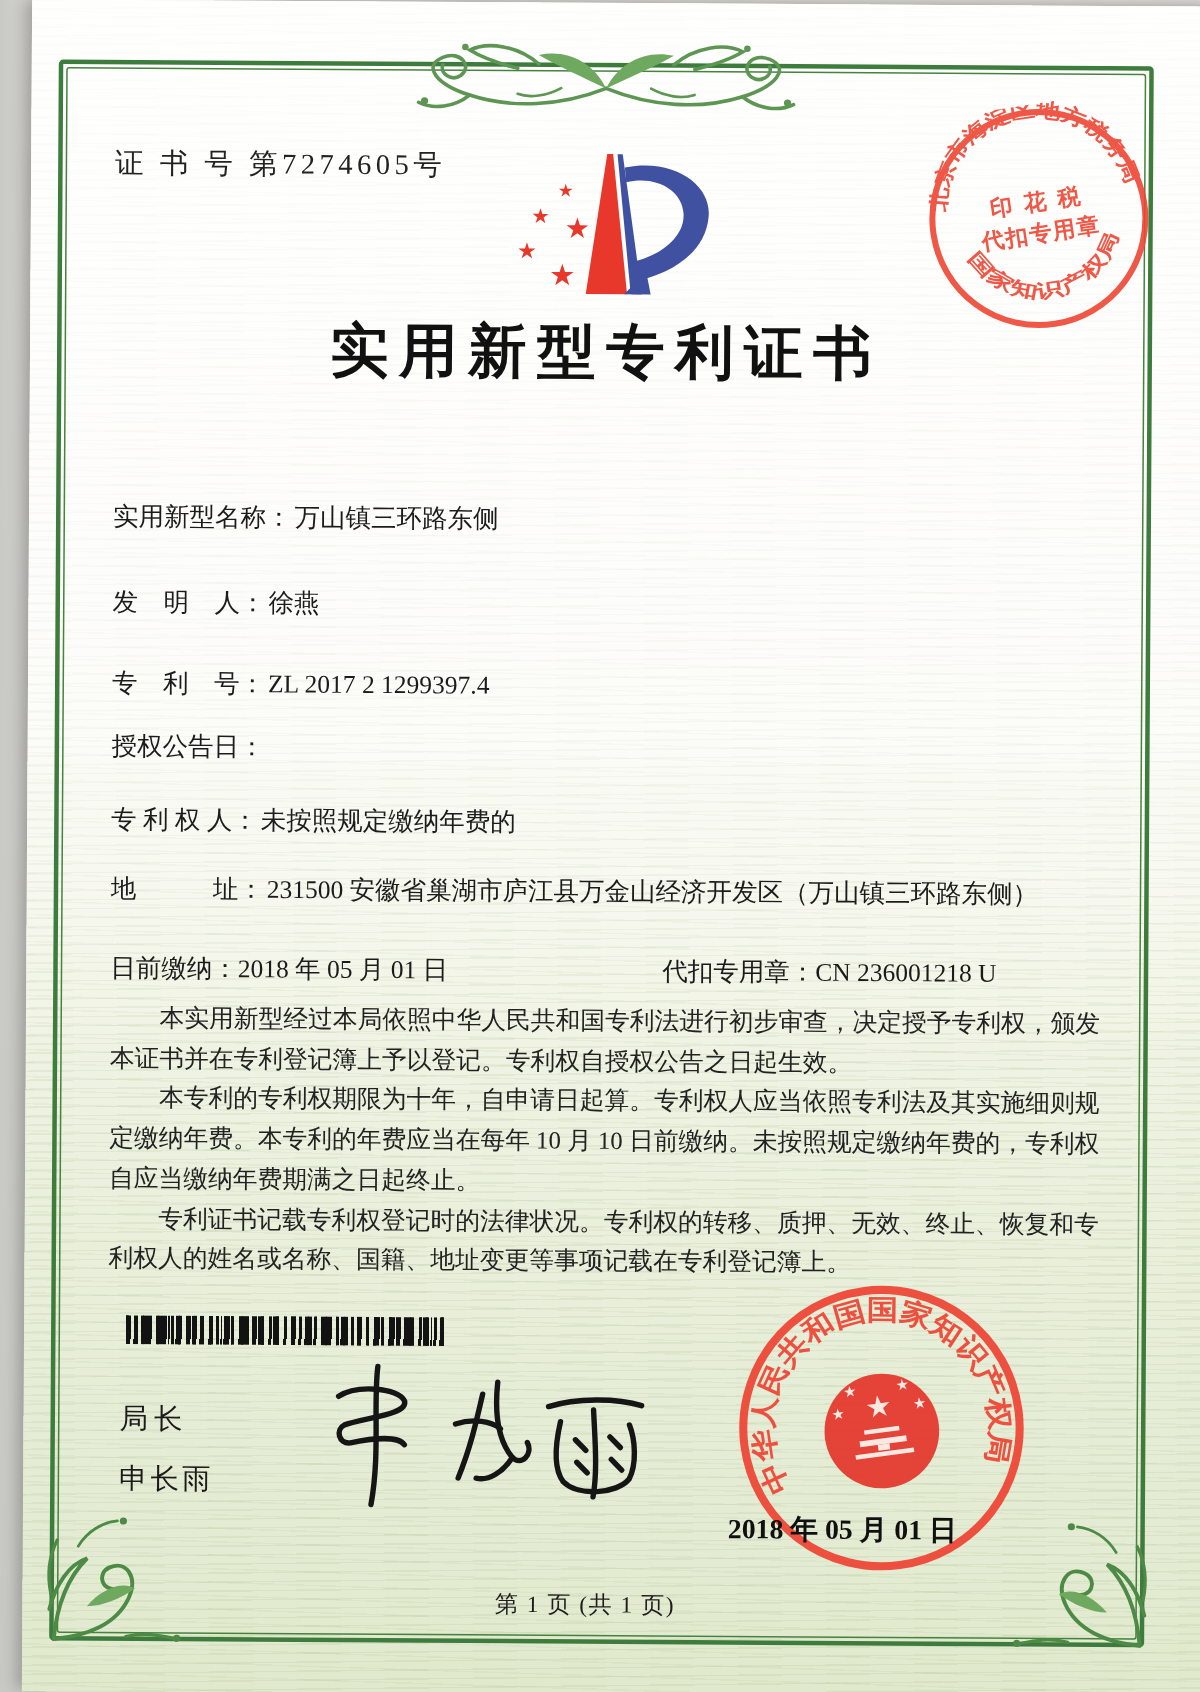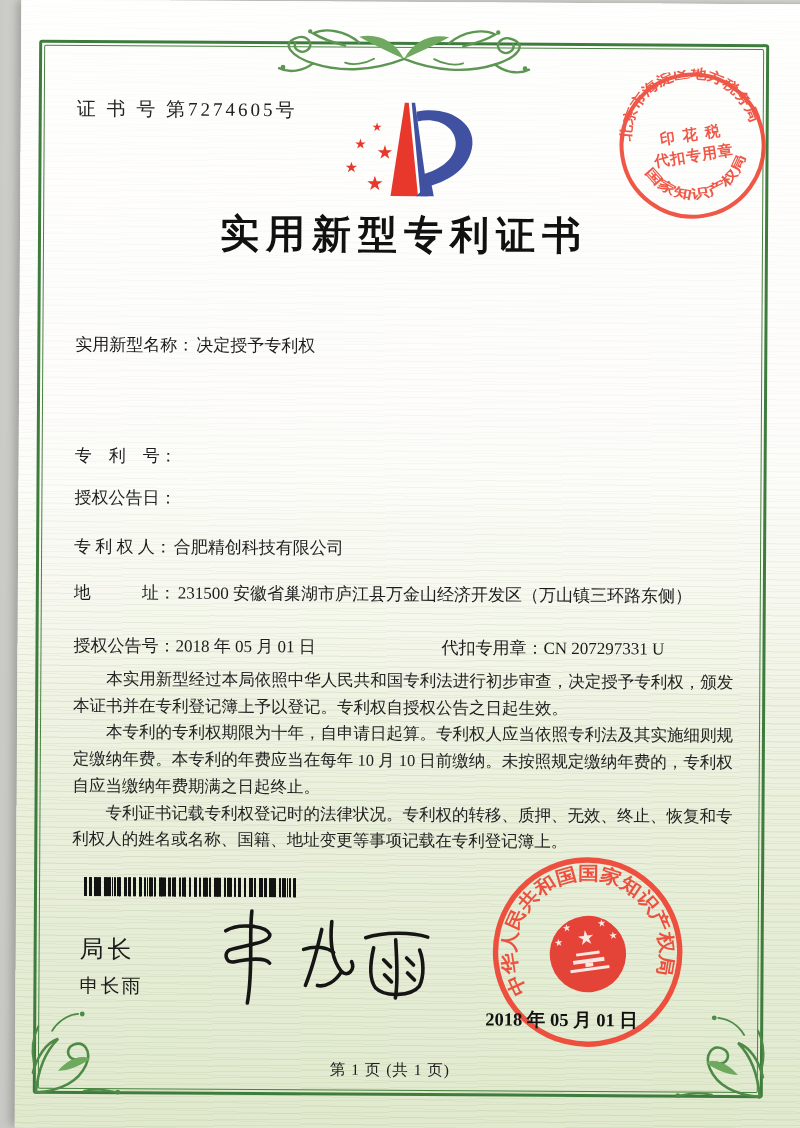--- a/index.html
+++ b/index.html
@@ -51,21 +51,21 @@
   .grant-row .p2{position:absolute;left:368px;top:0;}
   .paras{position:absolute;left:56px;top:666px;width:666px;font-size:16.5px;line-height:1.62;color:#222;}
   .paras p{margin:0;text-indent:2em;}
   .barcode{
     position:absolute;left:68px;top:877px;width:212px;height:19px;
     background:
       repeating-linear-gradient(90deg,#121212 0 2px,transparent 2px 5px),
       repeating-linear-gradient(90deg,#121212 0 1px,transparent 1px 7px),
       repeating-linear-gradient(90deg,#121212 0 3px,transparent 3px 11px);
   }
-  .comm-title{position:absolute;left:64px;top:933px;font-size:24px;letter-spacing:4px;}
+  .comm-title{position:absolute;left:64px;top:933px;font-size:19px;letter-spacing:4px;}
   .comm-name{position:absolute;left:64px;top:973px;font-size:19px;letter-spacing:2px;}
   .signature{position:absolute;left:188px;top:906px;mix-blend-mode:multiply;}
   .seal{position:absolute;left:474px;top:851px;transform:rotate(-8deg);mix-blend-mode:multiply;opacity:.93;}
   .seal-date{position:absolute;left:470px;top:1004px;font-size:18.5px;font-weight:600;color:#101010;white-space:pre;}
   .tax-stamp{position:absolute;left:596px;top:66px;transform:rotate(-9deg);mix-blend-mode:multiply;opacity:.9;}
   .footer{position:absolute;left:0;right:40px;top:1058px;text-align:center;font-size:15.5px;letter-spacing:1px;color:#1d1d1d;}
 </style>
 </head>
 <body>
 
@@ -133,40 +133,45 @@
         <path fill="#3f51a0" d="M107,13 L110.5,13 L124,108 L116.5,108 Z"></path>
         <path fill="#3f51a0" d="M112,22 C146,15 171,34 169,55 C167,80 143,94 120,99 L118,86 C138,81 153,68 152,53 C151,37 133,27 113,32 Z"></path>
         <path fill="#3f51a0" d="M112,108 L127,93 L130,108 Z"></path>
       </svg>
     </div>
 
     <div class="title">实用新型专利证书</div>
 
     <div class="f-row" style="top:332px">
       <span class="f-label">实用新型名称：</span>
-      <span class="f-value">决定授予专利权</span>
+      <span class="f-value">万山镇三环路东侧</span>
+    </div>
+    <div class="f-row" style="top:389px">
+      <span class="f-label">发　明　人：</span>
+      <span class="f-value">徐燕</span>
     </div>
     <div class="f-row" style="top:443px">
       <span class="f-label">专　利　号：</span>
+      <span class="f-value">ZL 2017 2 1299397.4</span>
     </div>
     <div class="f-row" style="top:485px">
       <span class="f-label">授权公告日：</span>
     </div>
     <div class="f-row" style="top:534px">
       <span class="f-label">专 利 权 人：</span>
-      <span class="f-value">合肥精创科技有限公司</span>
+      <span class="f-value">未按照规定缴纳年费的</span>
     </div>
     <div class="f-row address" style="top:580px">
       <span class="f-label">地　　　址：</span>
       <span class="f-value">231500 安徽省巢湖市庐江县万金山经济开发区（万山镇三环路东侧）</span>
     </div>
 
     <div class="grant-row">
-      <span class="pair"><span>授权公告号：</span><span>2018 年 05 月 01 日</span></span>
-      <span class="pair p2"><span>代扣专用章：</span><span>CN 207297331 U</span></span>
+      <span class="pair"><span>日前缴纳：</span><span>2018 年 05 月 01 日</span></span>
+      <span class="pair p2"><span>代扣专用章：</span><span>CN 236001218 U</span></span>
     </div>
 
     <div class="paras">
       <p>本实用新型经过本局依照中华人民共和国专利法进行初步审查，决定授予专利权，颁发本证书并在专利登记簿上予以登记。专利权自授权公告之日起生效。</p>
       <p>本专利的专利权期限为十年，自申请日起算。专利权人应当依照专利法及其实施细则规定缴纳年费。本专利的年费应当在每年 10 月 10 日前缴纳。未按照规定缴纳年费的，专利权自应当缴纳年费期满之日起终止。</p>
       <p>专利证书记载专利权登记时的法律状况。专利权的转移、质押、无效、终止、恢复和专利权人的姓名或名称、国籍、地址变更等事项记载在专利登记簿上。</p>
     </div>
 
     <div class="barcode"></div>
 

